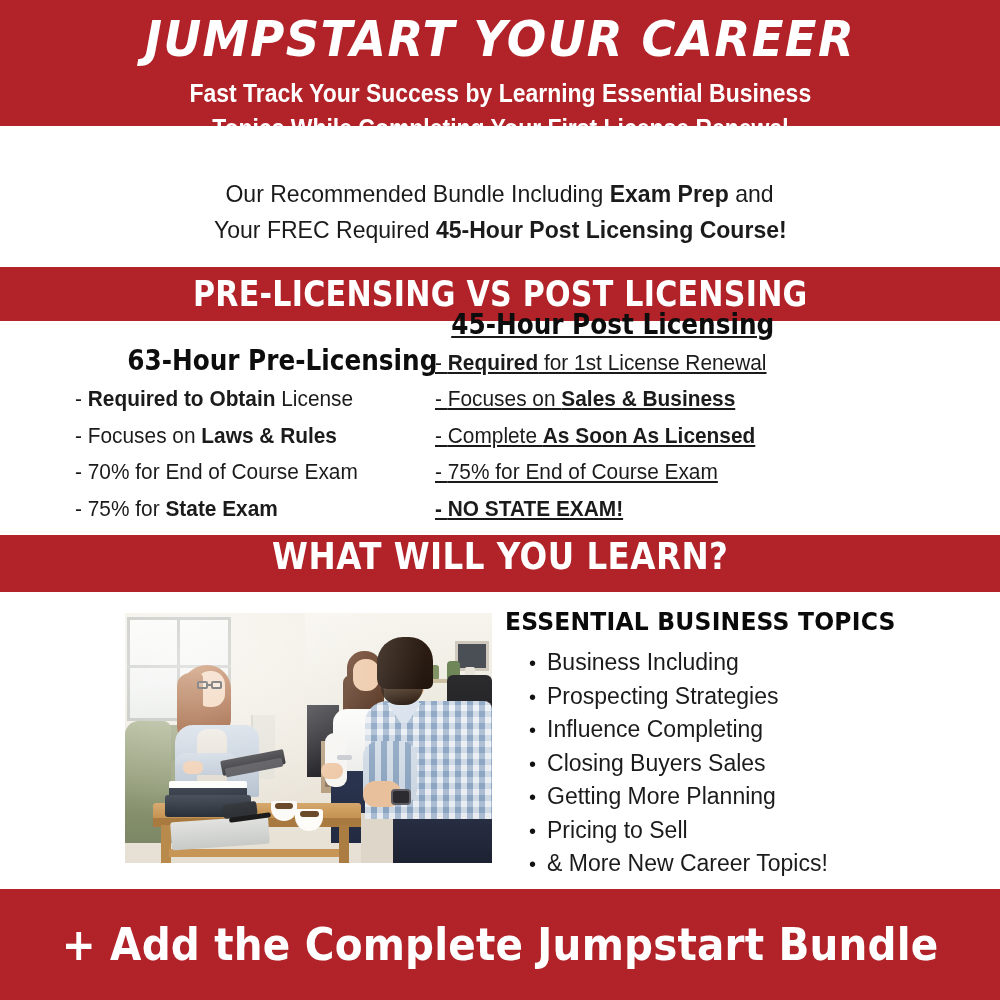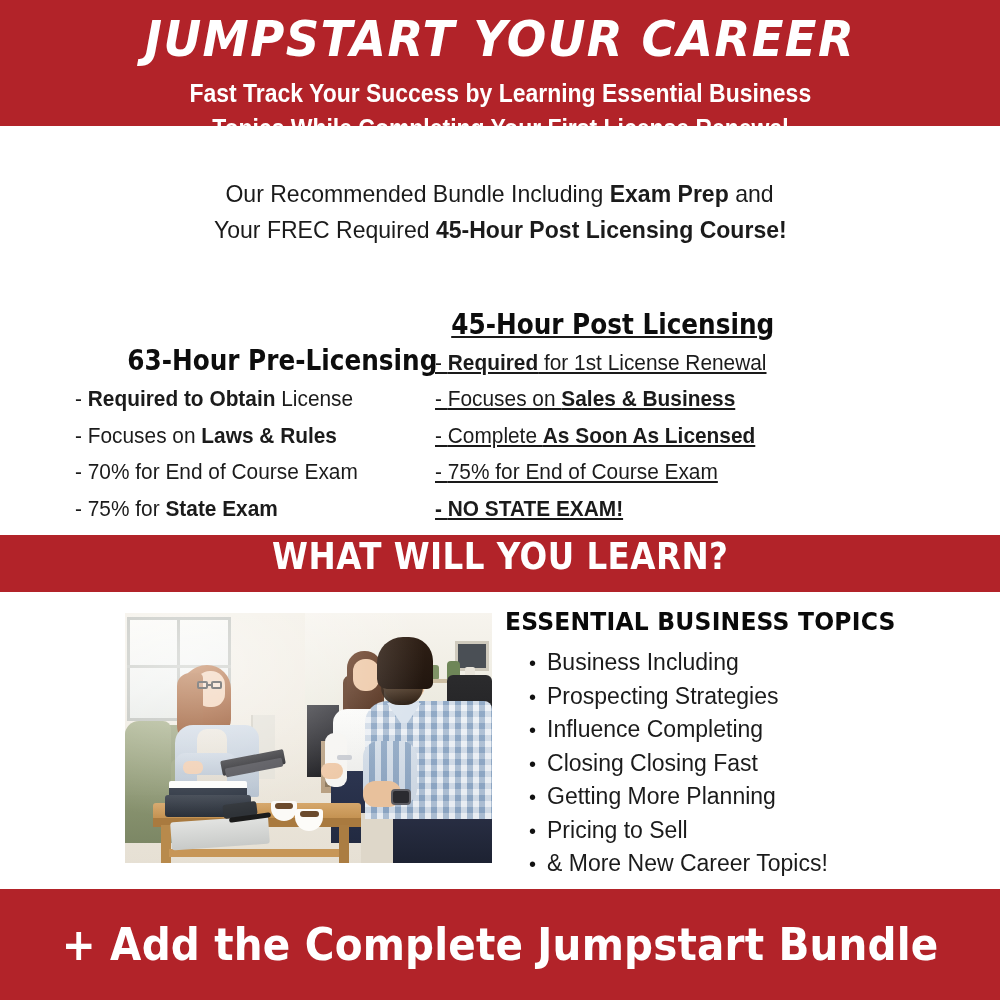--- a/index.html
+++ b/index.html
@@ -345,20 +345,23 @@
 
   <div class="intro">
     <div class="intro-line">
       <span>Our Recommended Bundle Including </span><b>Exam Prep</b><span> and</span>
     </div>
     <div class="intro-line">
       <span>Your FREC Required </span><b>45-Hour Post Licensing Course!</b>
     </div>
   </div>
 
+  <div class="banner1 band-red">
+    <div class="btxt">PRE-LICENSING VS POST LICENSING</div>
+  </div>
 
   <div class="compare">
 
     <div class="col col-left">
       <div class="col-head">63-Hour Pre-Licensing</div>
 
       <div class="col-item">
         <span>- </span><b>Required to Obtain</b><span> License</span>
       </div>
       <div class="col-item">
@@ -488,21 +491,21 @@
       <div class="topic-li">
         <span class="topic-bullet">•</span>
         <span>Prospecting Strategies</span>
       </div>
       <div class="topic-li">
         <span class="topic-bullet">•</span>
         <span>Influence Completing</span>
       </div>
       <div class="topic-li">
         <span class="topic-bullet">•</span>
-        <span>Closing Closing Fast</span>
+        <span>Closing Buyers Sales</span>
       </div>
       <div class="topic-li">
         <span class="topic-bullet">•</span>
         <span>Getting More Planning</span>
       </div>
       <div class="topic-li">
         <span class="topic-bullet">•</span>
         <span>Pricing to Sell</span>
       </div>
       <div class="topic-li">

